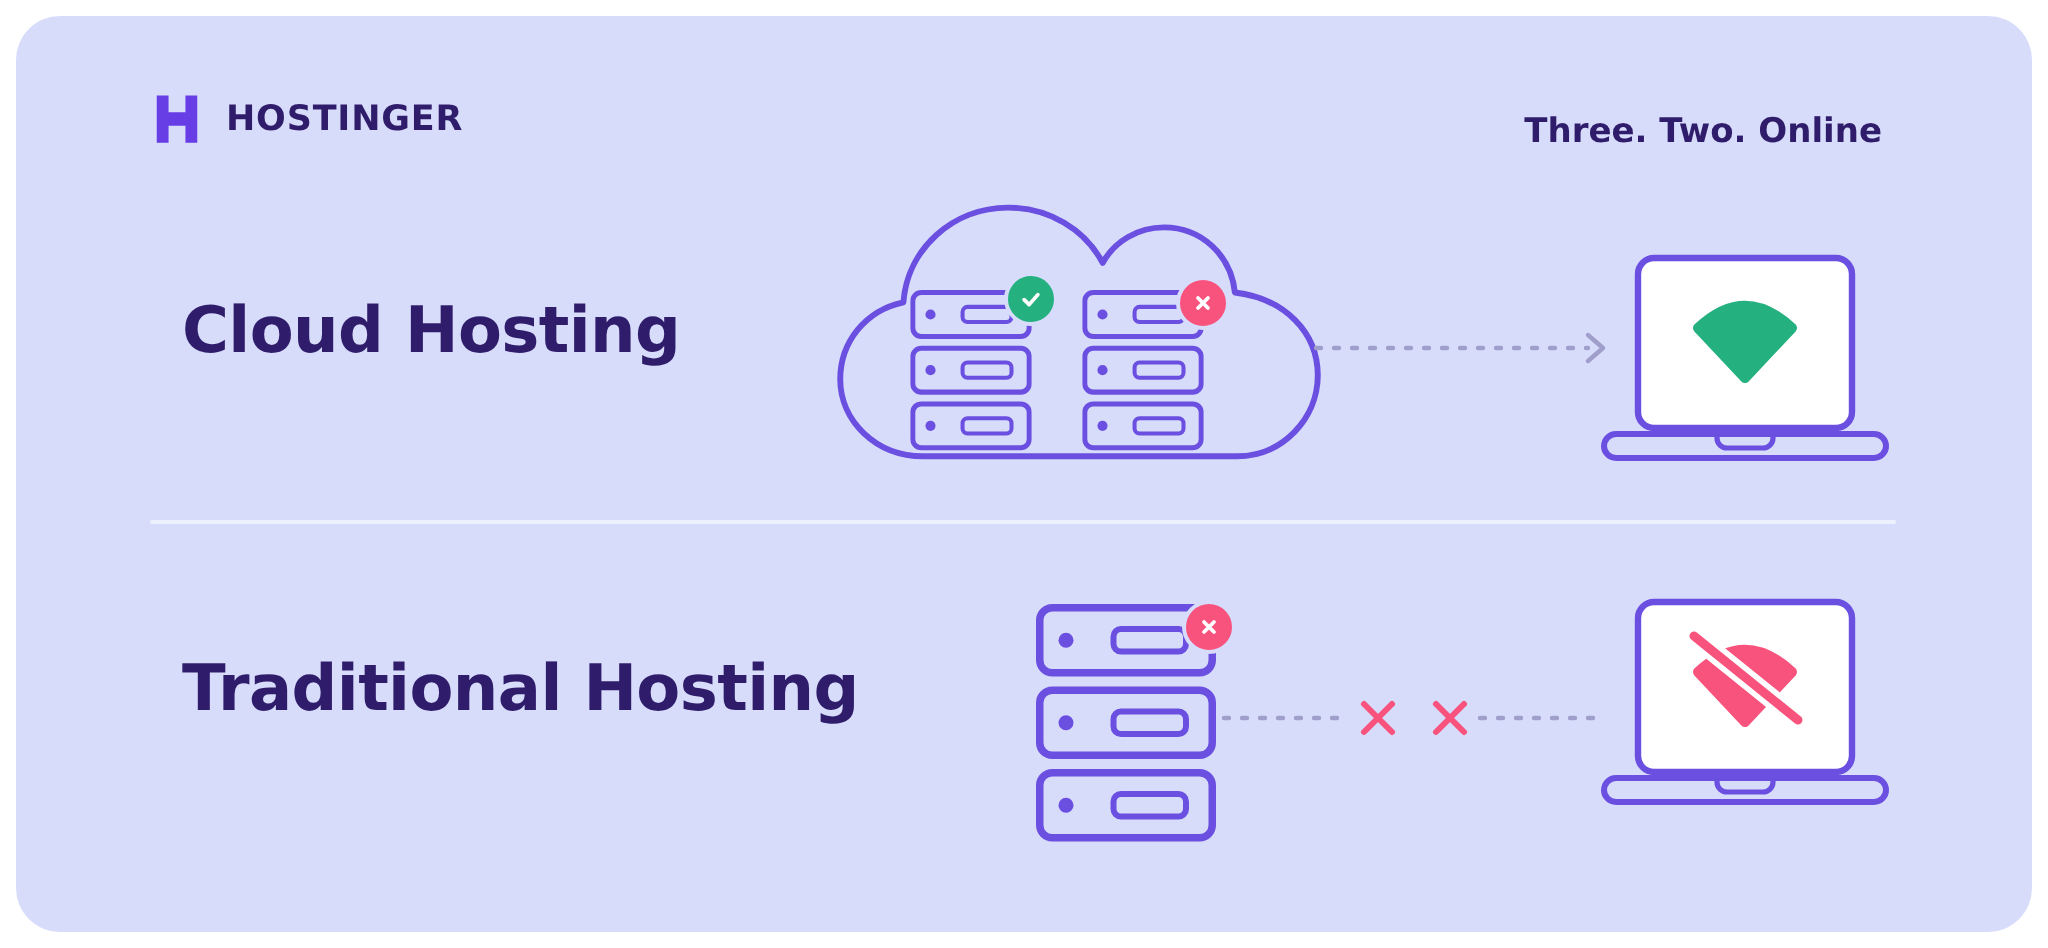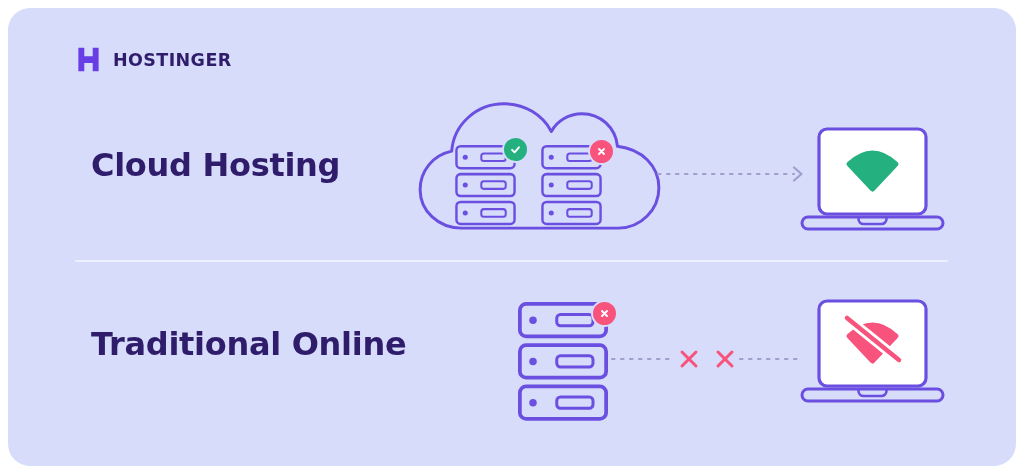--- a/index.html
+++ b/index.html
@@ -135,20 +135,21 @@
 
 <div class="stage">
   <div class="panel"></div>
 
   <div class="logo">
     <svg viewBox="0 0 32 32">
       <path class="logo-mark" d="M4 2 h7 v10 h10 V2 h7 v28 h-7 V20 H11 v10 H4 Z"></path>
     </svg>
     <span class="brand">HOSTINGER</span>
   </div>
+  <div class="tagline">Three. Two. Online</div>
 
   <h1 class="title row1">Cloud Hosting</h1>
 
   <div class="cloud-wrap">
     <svg class="cloud-svg" viewBox="0 0 255 150">
       <path class="cloud-path" d="M48 140 C24 140 6 122 6 101 C6 82 19 66 38 62 C40 35 63 14 91 14 C112 14 130 25 139 42 C145 31 157 24 170 24 C189 24 204 38 206 57 C231 60 248 77 248 99 C248 121 230 140 207 140 Z"></path>
     </svg>
     <svg class="stack stack-a" viewBox="0 0 72 96">
         <use href="#sym-stack"></use>
       </svg>
@@ -172,21 +173,21 @@
     <path class="arrow-head" d="M138 3.5 L145.5 10 L138 16.5"></path>
   </svg>
 
   <svg class="laptop online" viewBox="0 0 145 105">
     <use href="#sym-laptop"></use>
     <path class="wifi-on" d="M72.5 62 L49 37 Q72.5 15 96 37 Z"></path>
   </svg>
 
   <div class="divider"></div>
 
-  <h1 class="title row2">Traditional Online</h1>
+  <h1 class="title row2">Traditional Hosting</h1>
 
   <svg class="stack stack-c" viewBox="0 0 72 96">
       <use href="#sym-stack"></use>
     </svg>
   <div class="badge pink b-cross2">
     <svg viewBox="0 0 24 24">
         <path class="badge-stroke" d="M8 8 L16 16 M16 8 L8 16"></path>
       </svg>
   </div>
 

